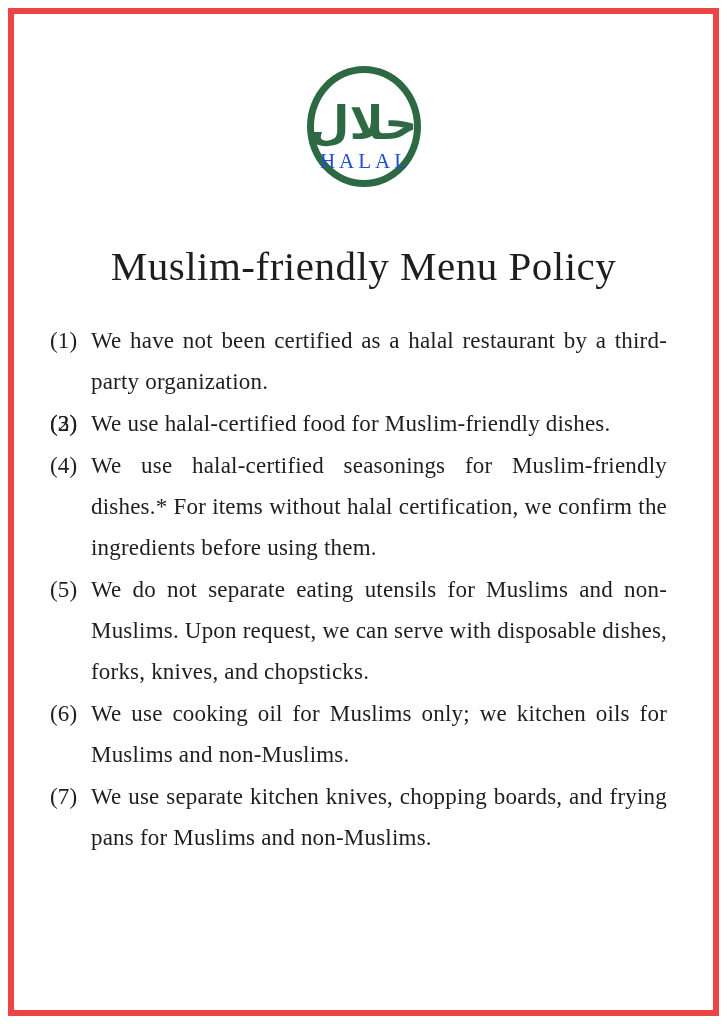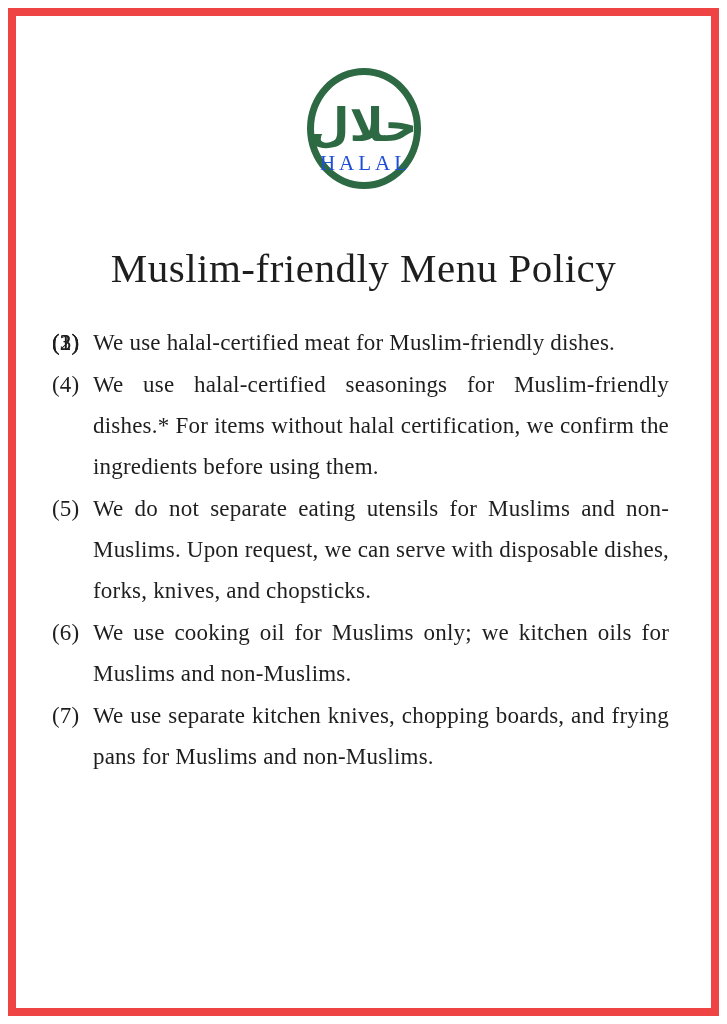--- a/index.html
+++ b/index.html
@@ -13,21 +13,21 @@
     height: 1024px;
     background: #ffffff;
     box-sizing: border-box;
     padding: 8px;
     font-family: "Liberation Serif", serif;
   }
   .frame {
     box-sizing: border-box;
     width: 100%;
     height: 100%;
-    border: 8px solid #ef4444;
+    border: 6px solid #ef4444;
     padding: 52px 36px 0 36px;
     overflow: hidden;
   }
   
   .logo {
     width: 100px;
     height: 100px;
     border: 7px solid #2d6a44;
     border-radius: 50%;
     margin: 0 auto;
@@ -95,29 +95,30 @@
     <div class="logo">
       <div class="logo-arabic">حلال</div>
       <div class="logo-word">HALAL</div>
     </div>
 
     <h1 class="title">Muslim-friendly Menu Policy</h1>
 
     <div class="policy-list">
       <div class="policy-item">
         <span class="policy-num">(1)</span>
+        <span class="policy-text">We have not been certified as a halal restaurant by a third-party organization.</span>
       </div>
 
       <div class="policy-item">
         <span class="policy-num">(2)</span>
       </div>
 
       <div class="policy-item">
         <span class="policy-num">(3)</span>
-        <span class="policy-text">We use halal-certified meat for Muslim-friendly dishes.</span>
+        <span class="policy-text">We use halal-certified food for Muslim-friendly dishes.</span>
       </div>
 
       <div class="policy-item">
         <span class="policy-num">(4)</span>
         <span class="policy-text">We use halal-certified seasonings for Muslim-friendly dishes.* For items without halal certification, we confirm the ingredients before using them.</span>
       </div>
 
       <div class="policy-item">
         <span class="policy-num">(5)</span>
         <span class="policy-text">We do not separate eating utensils for Muslims and non-Muslims. Upon request, we can serve with disposable dishes, forks, knives, and chopsticks.</span>

